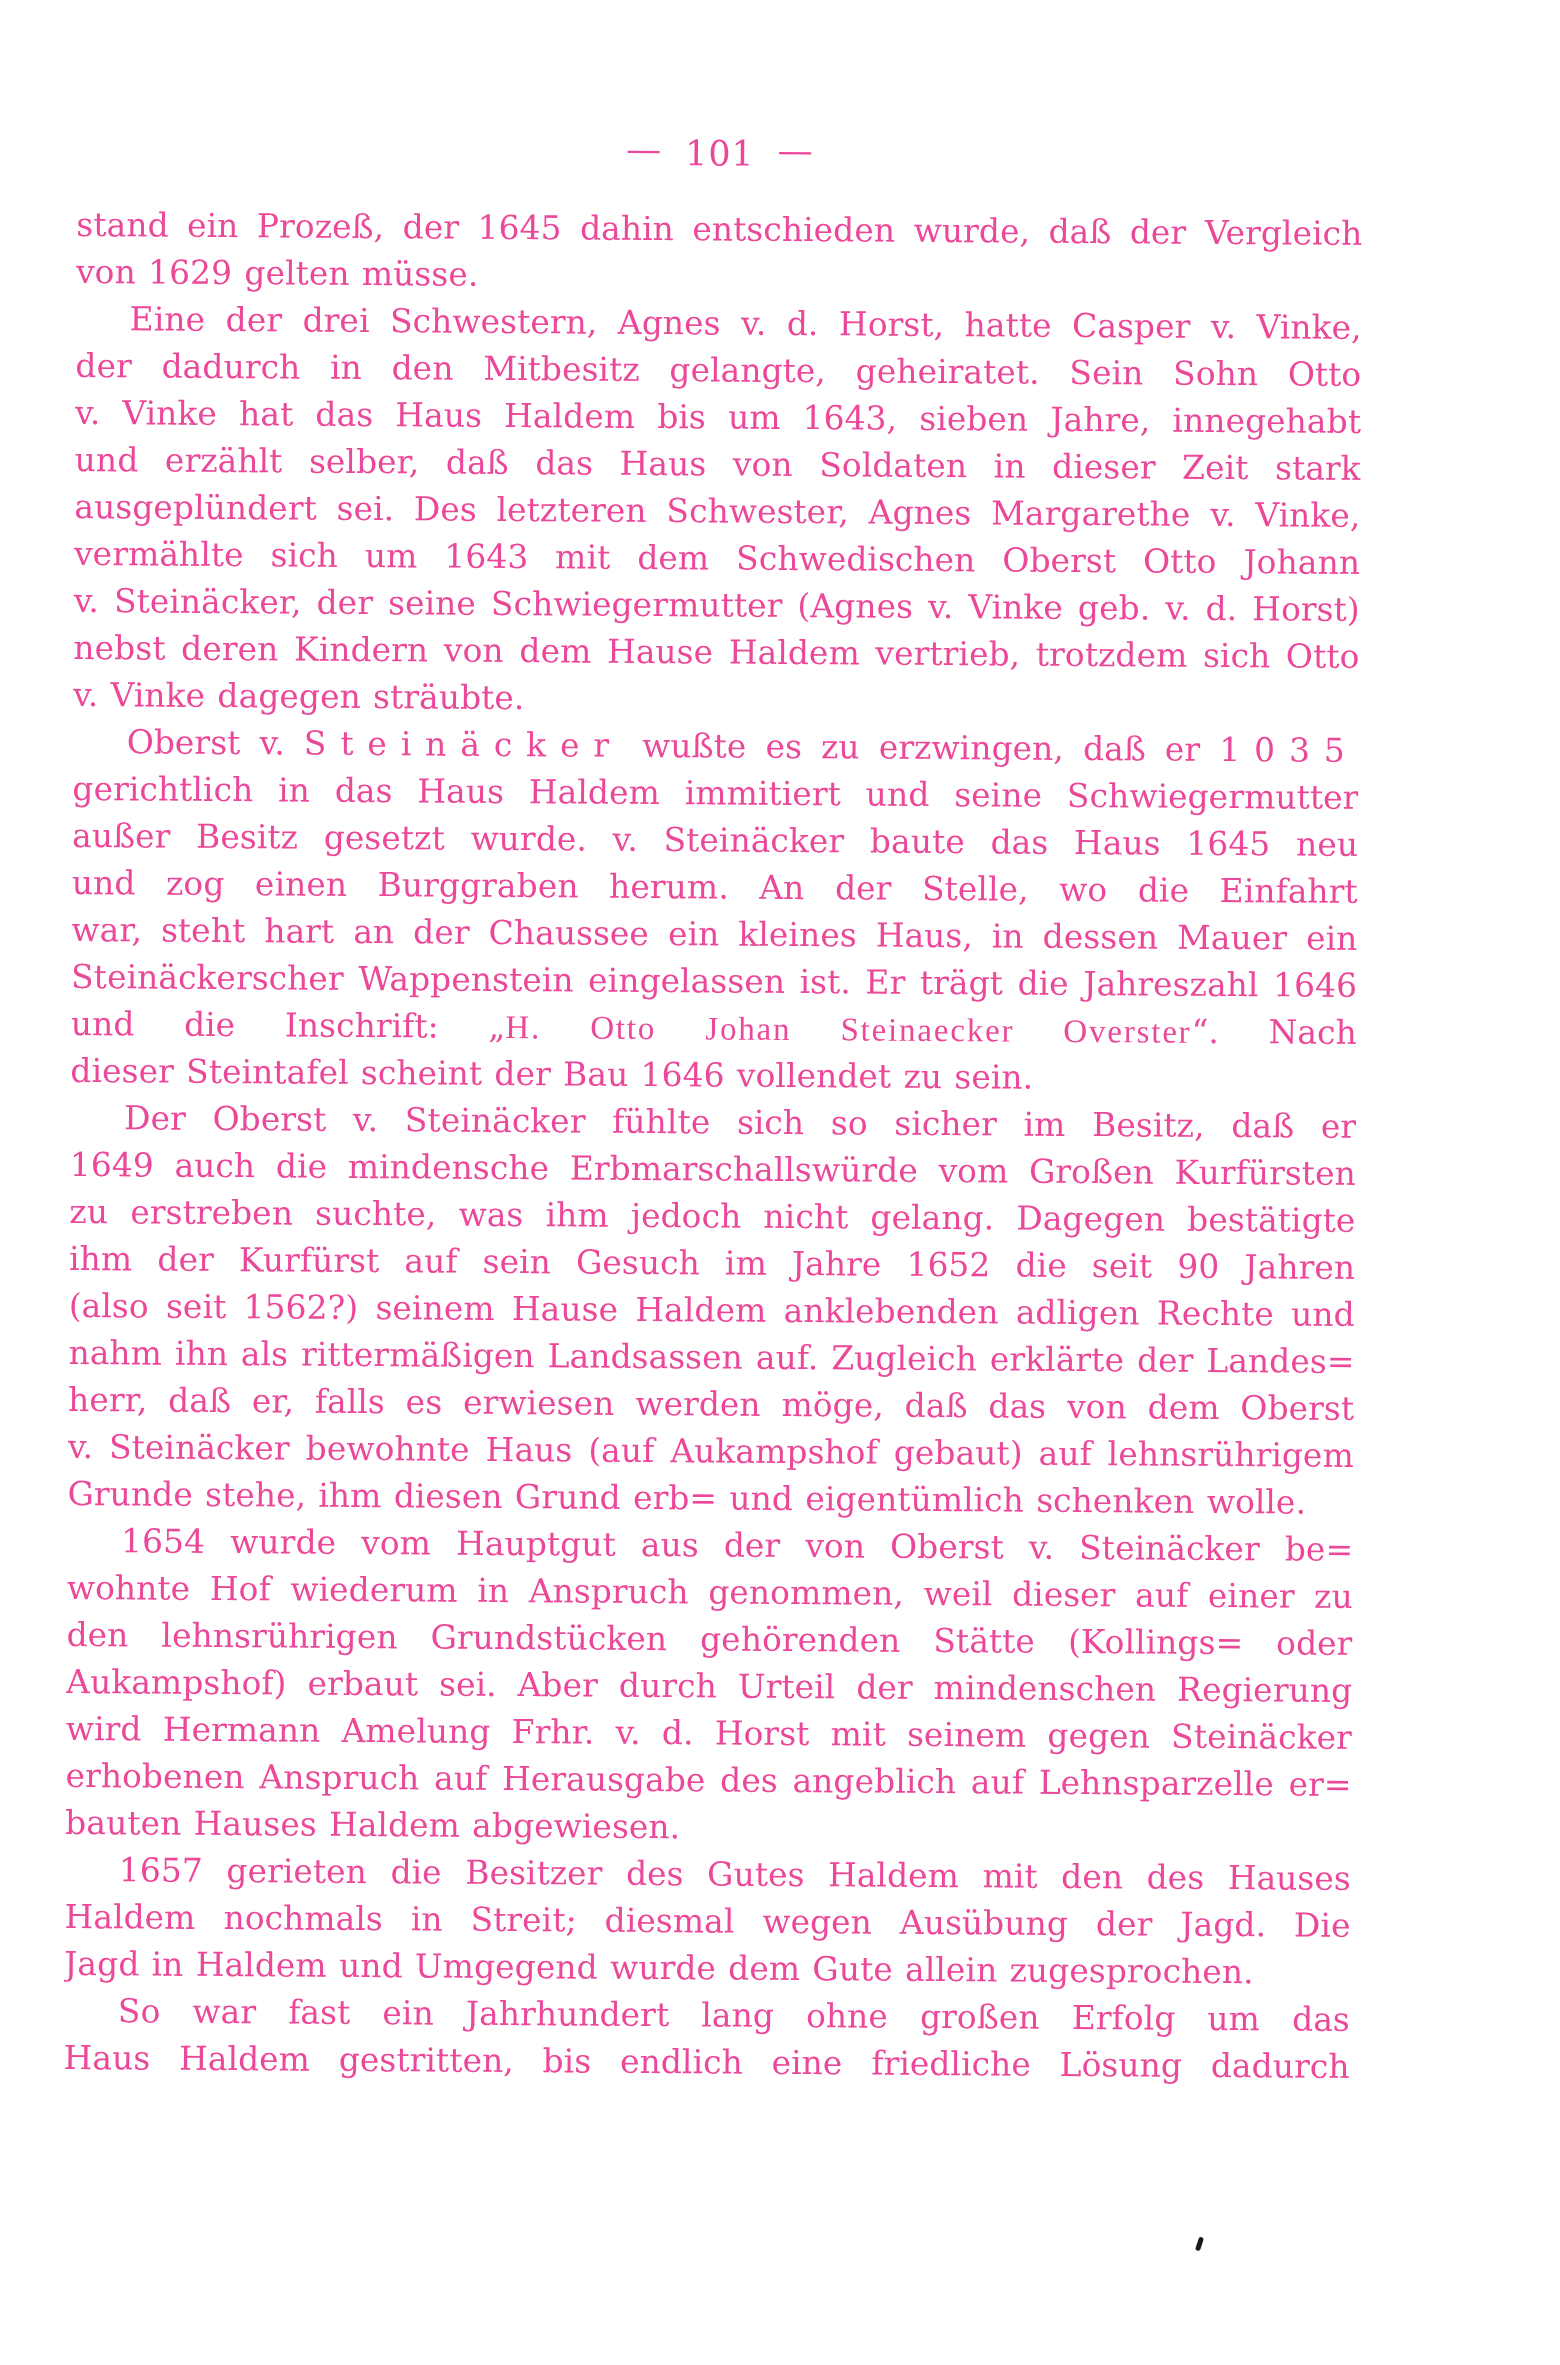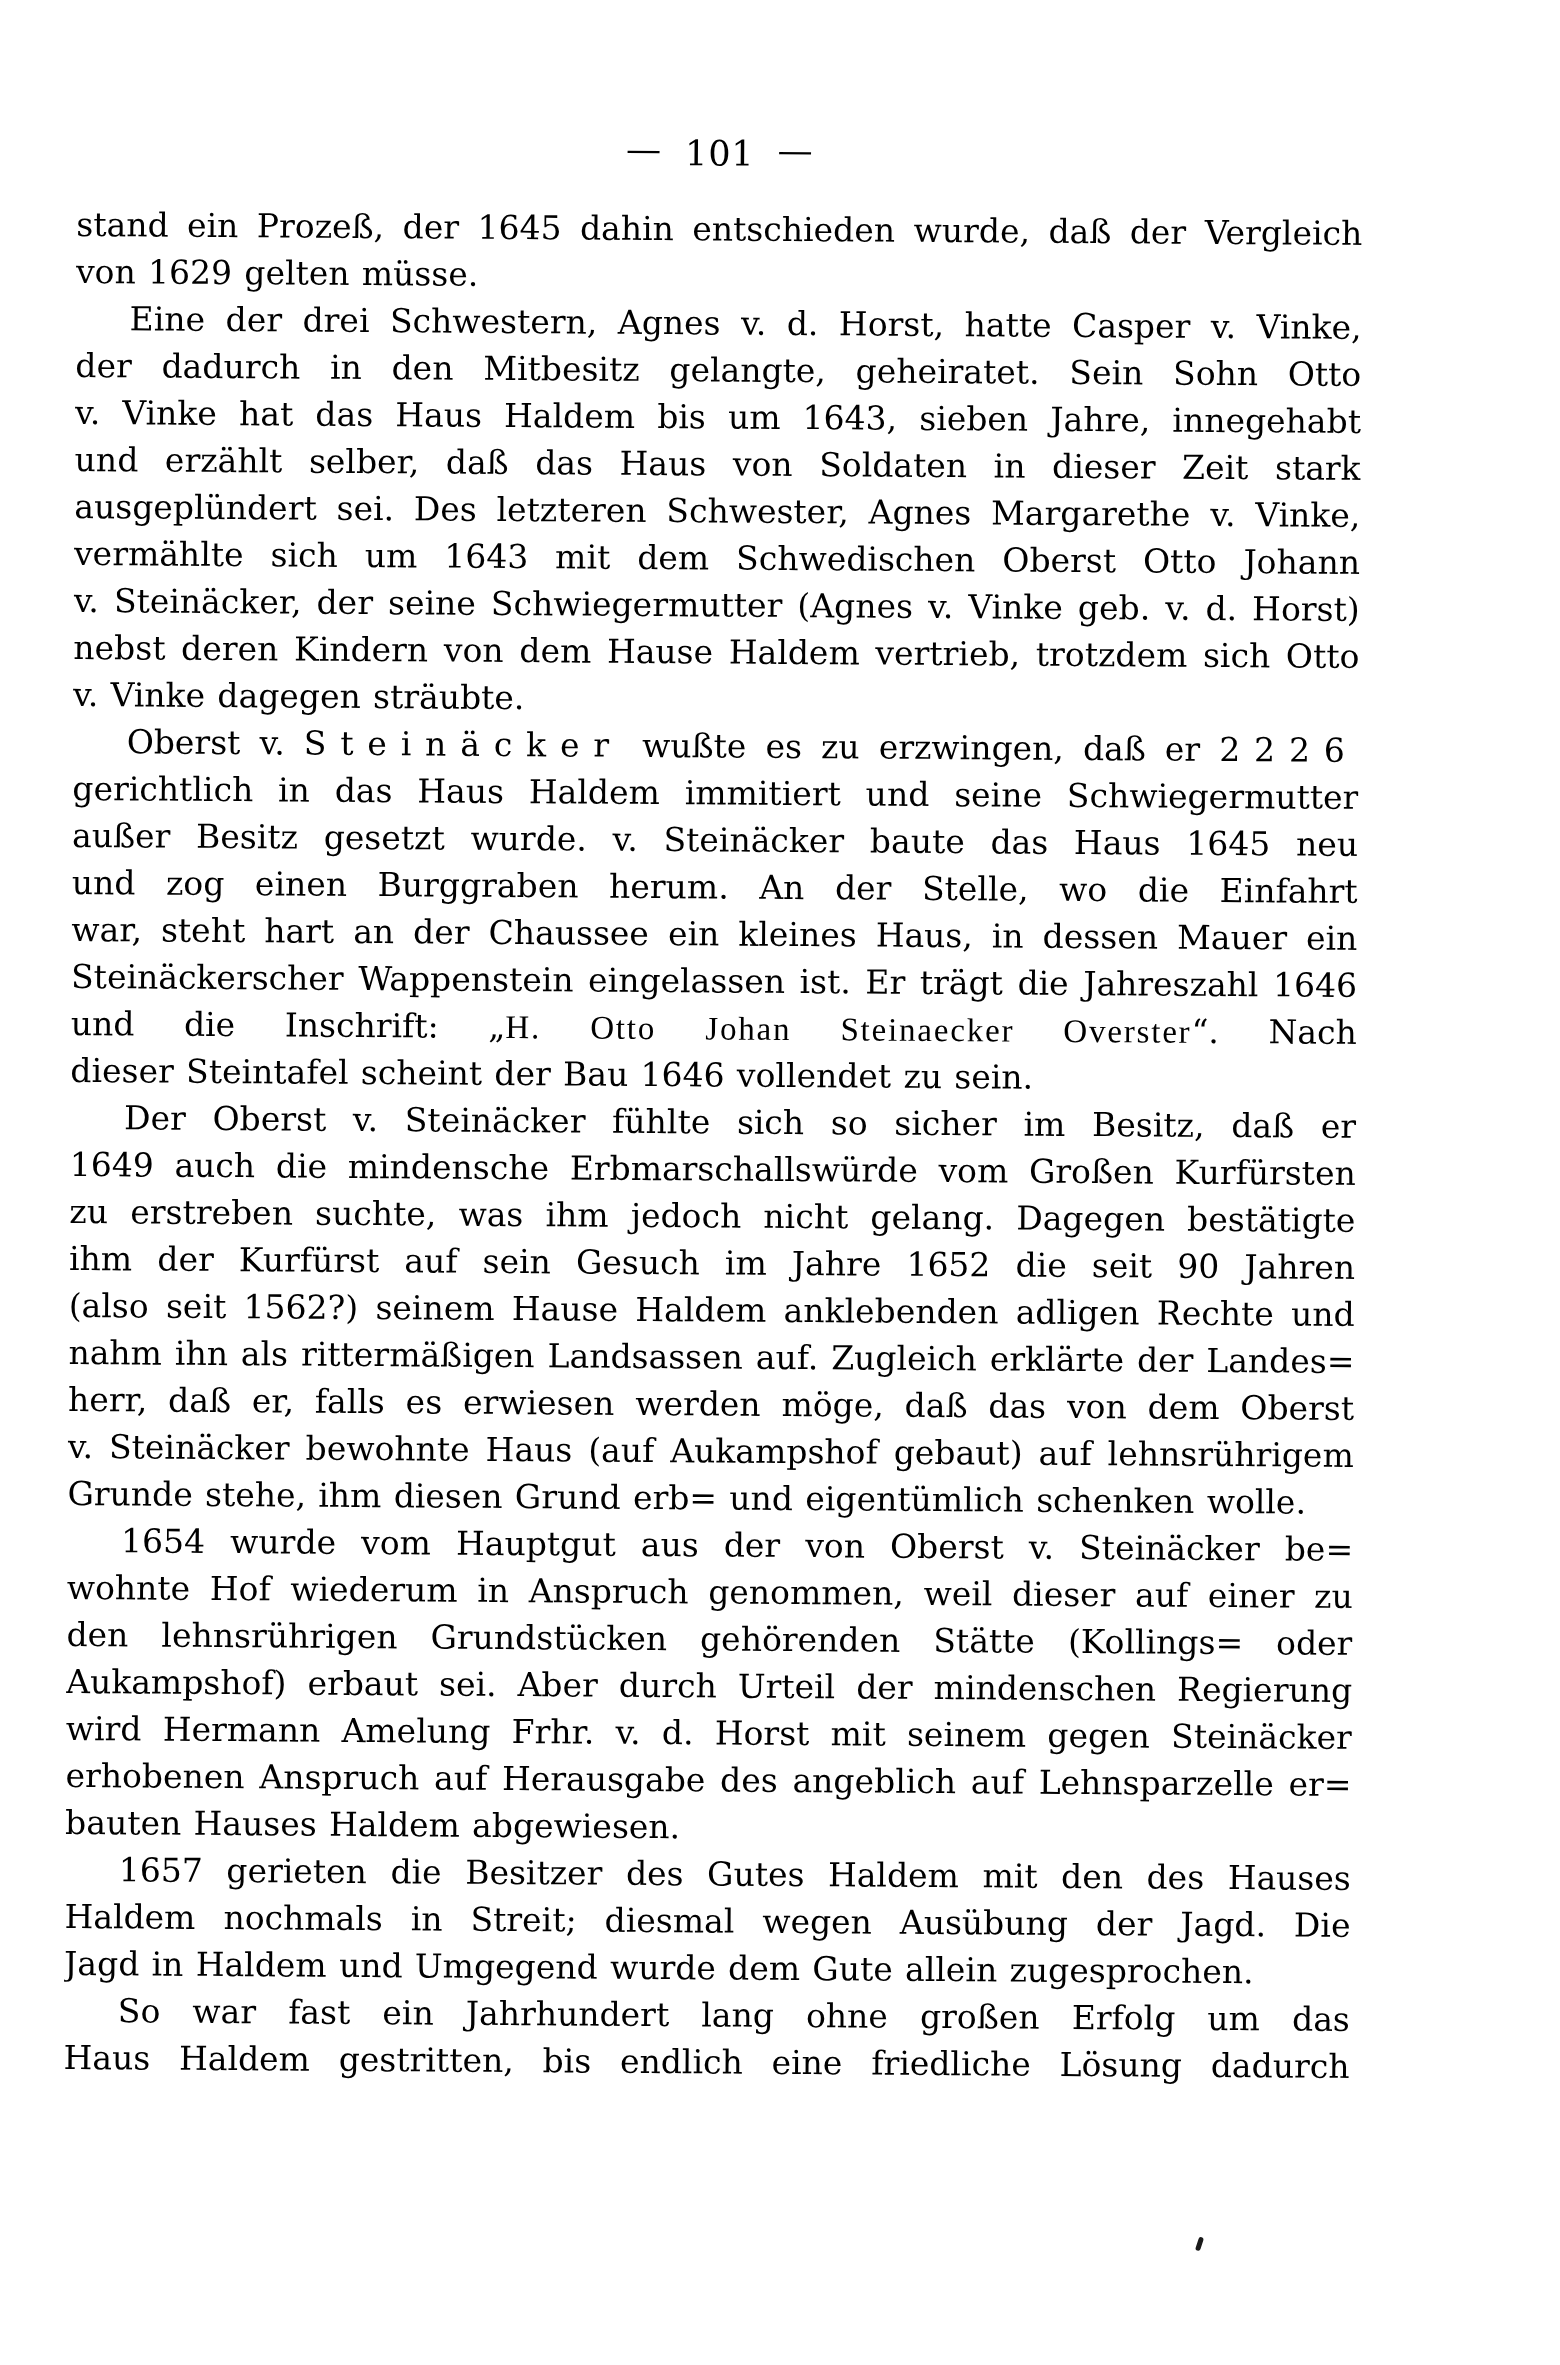--- a/index.html
+++ b/index.html
@@ -7,21 +7,21 @@
     padding: 0;
     background: #ffffff;
   }
   .page {
     position: relative;
     width: 1560px;
     height: 2366px;
     background: #ffffff;
     overflow: hidden;
     font-family: "DejaVu Serif", serif;
-    color: #000000;
+    color: #ec4899;
   }
   .sheet {
     position: absolute;
     left: 77px;
     top: 130px;
     width: 1286px;
     transform: rotate(0.4deg);
     transform-origin: 0 0;
   }
   .page-header {
@@ -89,21 +89,21 @@
         <div class="line end">von 1629 gelten müsse.</div>
         <div class="line indent">Eine der drei Schwestern, Agnes v. d. Horst, hatte Casper v. Vinke,</div>
         <div class="line">der dadurch in den Mitbesitz gelangte, geheiratet. Sein Sohn Otto</div>
         <div class="line">v. Vinke hat das Haus Haldem bis um 1643, sieben Jahre, innegehabt</div>
         <div class="line">und erzählt selber, daß das Haus von Soldaten in dieser Zeit stark</div>
         <div class="line">ausgeplündert sei. Des letzteren Schwester, Agnes Margarethe v. Vinke,</div>
         <div class="line">vermählte sich um 1643 mit dem Schwedischen Oberst Otto Johann</div>
         <div class="line">v. Steinäcker, der seine Schwiegermutter (Agnes v. Vinke geb. v. d. Horst)</div>
         <div class="line">nebst deren Kindern von dem Hause Haldem vertrieb, trotzdem sich Otto</div>
         <div class="line end">v. Vinke dagegen sträubte.</div>
-        <div class="line indent"><span>Oberst v. </span><span class="sperr">Steinäcker</span><span> wußte es zu erzwingen, daß er </span><span class="sperr">2226</span></div>
+        <div class="line indent"><span>Oberst v. </span><span class="sperr">Steinäcker</span><span> wußte es zu erzwingen, daß er </span><span class="sperr">1035</span></div>
         <div class="line">gerichtlich in das Haus Haldem immitiert und seine Schwiegermutter</div>
         <div class="line">außer Besitz gesetzt wurde. v. Steinäcker baute das Haus 1645 neu</div>
         <div class="line">und zog einen Burggraben herum. An der Stelle, wo die Einfahrt</div>
         <div class="line">war, steht hart an der Chaussee ein kleines Haus, in dessen Mauer ein</div>
         <div class="line">Steinäckerscher Wappenstein eingelassen ist. Er trägt die Jahreszahl 1646</div>
         <div class="line"><span>und die Inschrift: „</span><span class="antiqua">H. Otto Johan Steinaecker Overster</span><span>“. Nach</span></div>
         <div class="line end">dieser Steintafel scheint der Bau 1646 vollendet zu sein.</div>
         <div class="line indent">Der Oberst v. Steinäcker fühlte sich so sicher im Besitz, daß er</div>
         <div class="line">1649 auch die mindensche Erbmarschallswürde vom Großen Kurfürsten</div>
         <div class="line">zu erstreben suchte, was ihm jedoch nicht gelang. Dagegen bestätigte</div>

